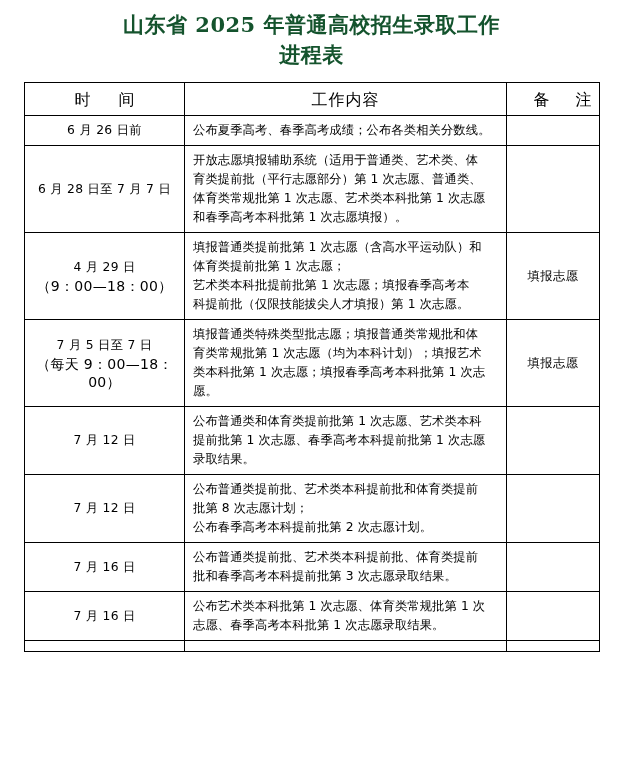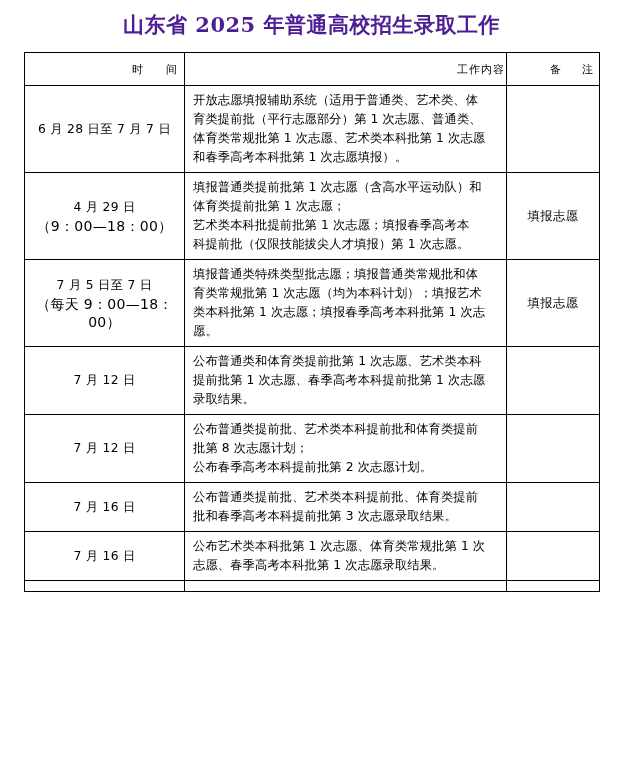--- a/index.html
+++ b/index.html
@@ -20,21 +20,21 @@
     padding: 10px 0 0 0;
   }
   .doc-title {
     font-family: "DejaVu Serif", "Liberation Serif", serif;
     font-weight: bold;
     font-size: 21px;
     line-height: 30px;
     text-align: center;
     letter-spacing: 0.5px;
     padding: 0 30px;
-    color: #4c1d95;
+    color: #14532d;
   }
   .doc-title .line2 {
     display: block;
   }
   .table-wrap {
     padding: 12px 24px 0 24px;
   }
   table.schedule {
     width: 575px;
     border-collapse: collapse;
@@ -48,22 +48,22 @@
   table.schedule th,
   table.schedule td {
     border: 1px solid #000;
     vertical-align: middle;
     font-size: 12.3px;
     line-height: 19px;
   }
   table.schedule thead th {
     height: 30px;
     font-weight: normal;
-    font-size: 11px;
-    text-align: right;
+    font-size: 16px;
+    text-align: center;
     letter-spacing: 1px;
   }
   table.schedule thead th.th-time {
     letter-spacing: 6px;
     text-indent: 6px;
   }
   table.schedule thead th.th-remark {
     letter-spacing: 5px;
     text-indent: 5px;
     padding-left: 20px;
@@ -92,38 +92,46 @@
     letter-spacing: 0.5px;
   }
 </style>
 </head>
 <body>
 
 <div class="page">
 
   <div class="doc-title">
     <span>山东省 2025 年普通高校招生录取工作</span>
+    <span class="line2">进程表</span>
   </div>
 
   <div class="table-wrap">
     <table class="schedule">
       <colgroup>
         <col class="c-time">
         <col class="c-content">
         <col class="c-remark">
       </colgroup>
       <thead>
         <tr>
           <th class="th-time">时　间</th>
           <th class="th-content">工作内容</th>
           <th class="th-remark">备　注</th>
         </tr>
       </thead>
       <tbody id="table-body">
           <tr>
+            <td class="time"><span>6 月 26 日前</span></td>
+            <td class="content">
+              <span class="l">公布夏季高考、春季高考成绩；公布各类相关分数线。</span>
+            </td>
+            <td class="remark"><span></span></td>
+          </tr>
+          <tr>
             <td class="time"><span>6 月 28 日至 7 月 7 日</span></td>
             <td class="content">
               <span class="l">开放志愿填报辅助系统（适用于普通类、艺术类、体</span>
               <span class="l">育类提前批（平行志愿部分）第 1 次志愿、普通类、</span>
               <span class="l">体育类常规批第 1 次志愿、艺术类本科批第 1 次志愿</span>
               <span class="l">和春季高考本科批第 1 次志愿填报）。</span>
             </td>
             <td class="remark"><span></span></td>
           </tr>
           <tr>

